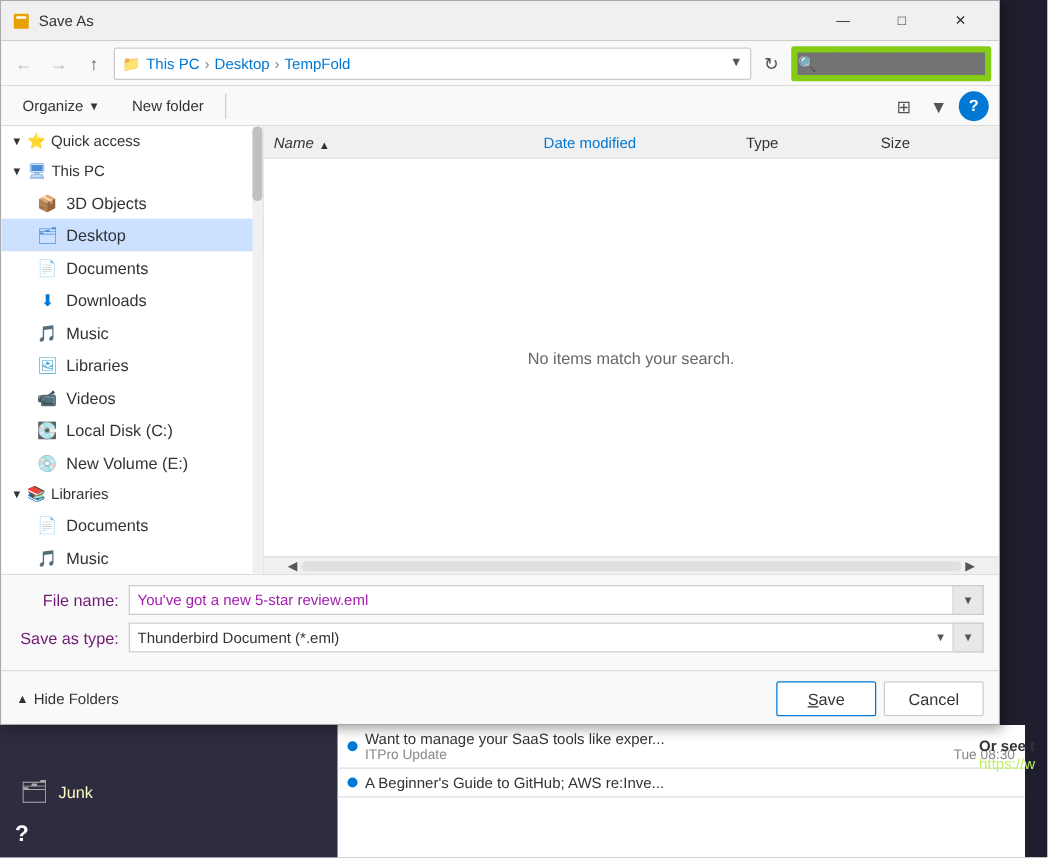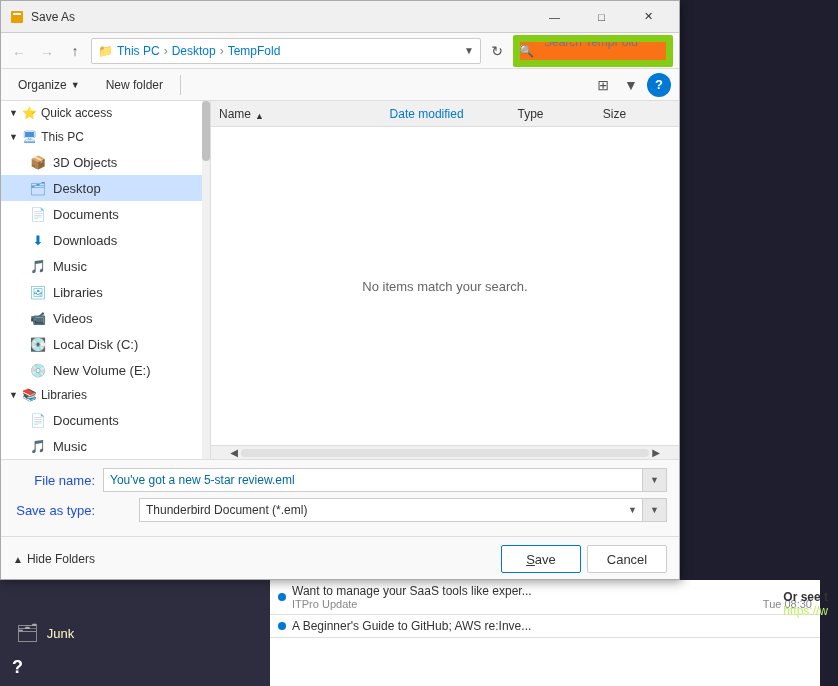--- a/index.html
+++ b/index.html
@@ -36,21 +36,21 @@
       display: flex; align-items: center; padding: 8px 16px; gap: 8px;
     }
     .bg-junk-icon { color: #aaa; font-size: 18px; }
     .bg-junk-label { color: #fef9c3; font-size: 13px; }
     .bg-question { position: absolute; bottom: 8px; left: 12px; color: #fff; font-size: 18px; font-weight: bold; z-index: 1; }
 
     
     .dialog {
       position: absolute;
       top: 0; left: 0;
-      width: 680px;
+      width: 800px;
       height: 580px;
       background: #fff;
       border: 1px solid #aaa;
       box-shadow: 2px 2px 10px rgba(0,0,0,0.4);
       display: flex;
       flex-direction: column;
       z-index: 20;
     }
 
     
@@ -116,25 +116,25 @@
       border: none; background: transparent; cursor: pointer; color: #555; font-size: 10px;
     }
     .refresh-btn {
       width: 24px; height: 24px;
       border: none; background: transparent;
       cursor: pointer; color: #555; font-size: 14px;
       display: flex; align-items: center; justify-content: center; border-radius: 3px;
     }
     .search-box {
       width: 160px; height: 26px;
-      border: 7px solid #84cc16;
+      border: 5px solid #84cc16;
       border-radius: 2px;
       padding: 0 6px 18px 24px;
       font-size: 12px;
-      background: #f97316;
+      background: #737373;
       position: relative;
     }
     .search-wrapper { position: relative; display: flex; align-items: center; }
     .search-icon-inside { position: absolute; left: 6px; color: #888; font-size: 12px; pointer-events: none; z-index: 1; }
 
     
     .toolbar {
       height: 32px;
       background: #f9f9f9;
       border-bottom: 1px solid #ddd;
@@ -228,21 +228,21 @@
       height: 26px;
       background: #f0f0f0;
       border-bottom: 1px solid #ddd;
       display: flex;
       align-items: center;
       padding: 0 8px;
       font-size: 12px;
       color: #333;
       flex-shrink: 0;
     }
-    .col-name { flex: 2; display: flex; align-items: flex-end; gap: 4px; cursor: pointer; }
+    .col-name { flex: 2; display: flex; align-items: flex-end; gap: 4px; cursor: pointer; font-style: italic; }
     .col-date { flex: 1.5; color: #0078d4; cursor: pointer; }
     .col-type { flex: 1; color: #333; }
     .col-size { flex: 0.8; color: #333; }
     .sort-arrow { font-size: 9px; }
     .file-list {
       flex: 1;
       overflow-y: auto;
       background: #fff;
       display: flex;
       align-items: center;
@@ -271,43 +271,43 @@
     .bottom-form {
       border-top: 1px solid #ddd;
       background: #f9f9f9;
       padding: 8px 12px;
       flex-shrink: 0;
     }
     .form-row {
       display: flex; align-items: center; margin-bottom: 6px;
     }
     .form-label {
-      width: 90px; font-size: 13px; color: #1d4ed8; text-align: right; padding-right: 8px; flex-shrink: 0;
+      width: 90px; font-size: 13px; color: #701a75; text-align: right; padding-right: 8px; flex-shrink: 0;
     }
     .form-input {
       flex: 1;
       height: 24px;
       border: 1px solid #ccc;
       background: #fff;
       padding: 0 6px;
       font-size: 12px;
-      color: #0369a1;
+      color: #a21caf;
     }
     .form-select {
       flex: 1;
       height: 24px;
       border: 1px solid #ccc;
       background: #fff;
       padding: 0 6px;
       font-size: 12px;
       color: #333;
       appearance: none;
       position: relative;
     }
-    .select-wrapper { flex: 1; position: relative; display: flex; margin-left: 36px; }
+    .select-wrapper { flex: 1; position: relative; display: flex; }
     .select-wrapper::after {
       content: '▼';
       position: absolute; right: 6px; top: 50%; transform: translateY(-50%);
       font-size: 9px; color: #555; pointer-events: none;
     }
     .select-btn {
       width: 24px; height: 24px;
       border: 1px solid #ccc;
       border-left: none;
       background: #e8e8e8;

